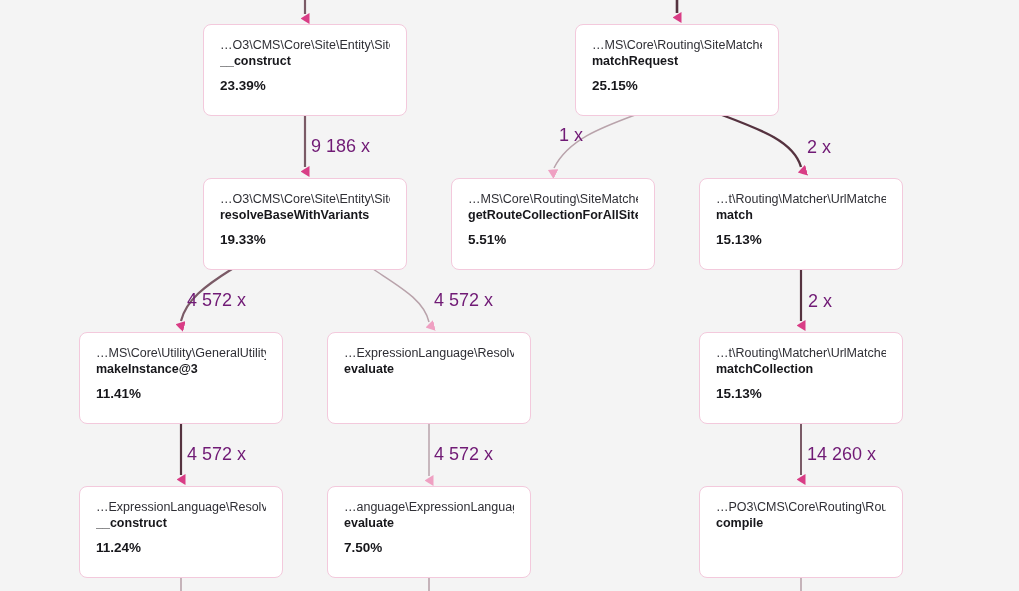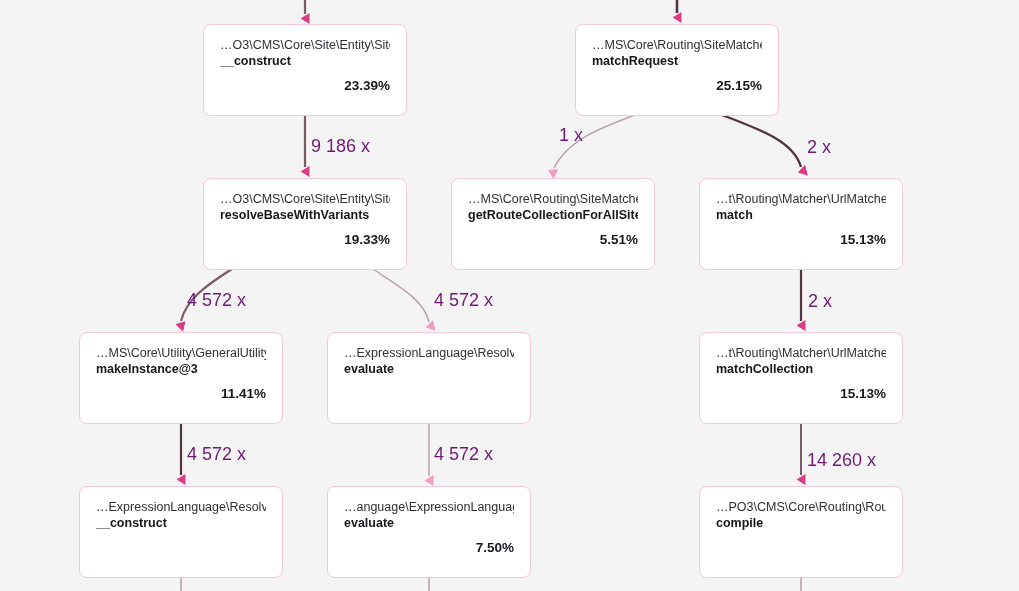--- a/index.html
+++ b/index.html
@@ -54,21 +54,21 @@
     white-space: nowrap;
     overflow: hidden;
     margin-top: 1px;
   }
   .node-cost {
     font-size: 13.5px;
     line-height: 16px;
     color: #17171b;
     font-weight: bold;
     margin-top: 9px;
-    text-align: right;
+    text-align: left;
   }
   .edge-label {
     position: absolute;
     font-size: 18px;
     line-height: 14px;
     color: #701a75;
     white-space: nowrap;
   }
 </style>
 </head>
@@ -183,20 +183,21 @@
 
   <div class="node" style="left:699px; top:332px; width:204px; height:92px;">
     <div class="node-class">…t\Routing\Matcher\UrlMatcher</div>
     <div class="node-method">matchCollection</div>
     <div class="node-cost">15.13%</div>
   </div>
 
   <div class="node" style="left:79px; top:486px; width:204px; height:92px;">
     <div class="node-class">…ExpressionLanguage\Resolver</div>
     <div class="node-method">__construct</div>
+    <div class="node-cost">11.24%</div>
   </div>
 
   <div class="node" style="left:327px; top:486px; width:204px; height:92px;">
     <div class="node-class">…anguage\ExpressionLanguage</div>
     <div class="node-method">evaluate</div>
     <div class="node-cost">7.50%</div>
   </div>
 
   <div class="node" style="left:699px; top:486px; width:204px; height:92px;">
     <div class="node-class">…PO3\CMS\Core\Routing\Route</div>
@@ -212,15 +213,15 @@
   <div class="edge-label" style="left:187px; top:293px;">4 572 x</div>
 
   <div class="edge-label" style="left:434px; top:293px;">4 572 x</div>
 
   <div class="edge-label" style="left:808px; top:294px;">2 x</div>
 
   <div class="edge-label" style="left:187px; top:447px;">4 572 x</div>
 
   <div class="edge-label" style="left:434px; top:447px;">4 572 x</div>
 
-  <div class="edge-label" style="left:807px; top:447px;margin-top:6px;">14 260 x</div>
+  <div class="edge-label" style="left:807px; top:447px;">14 260 x</div>
 
 </div>
 
 </body></html>

